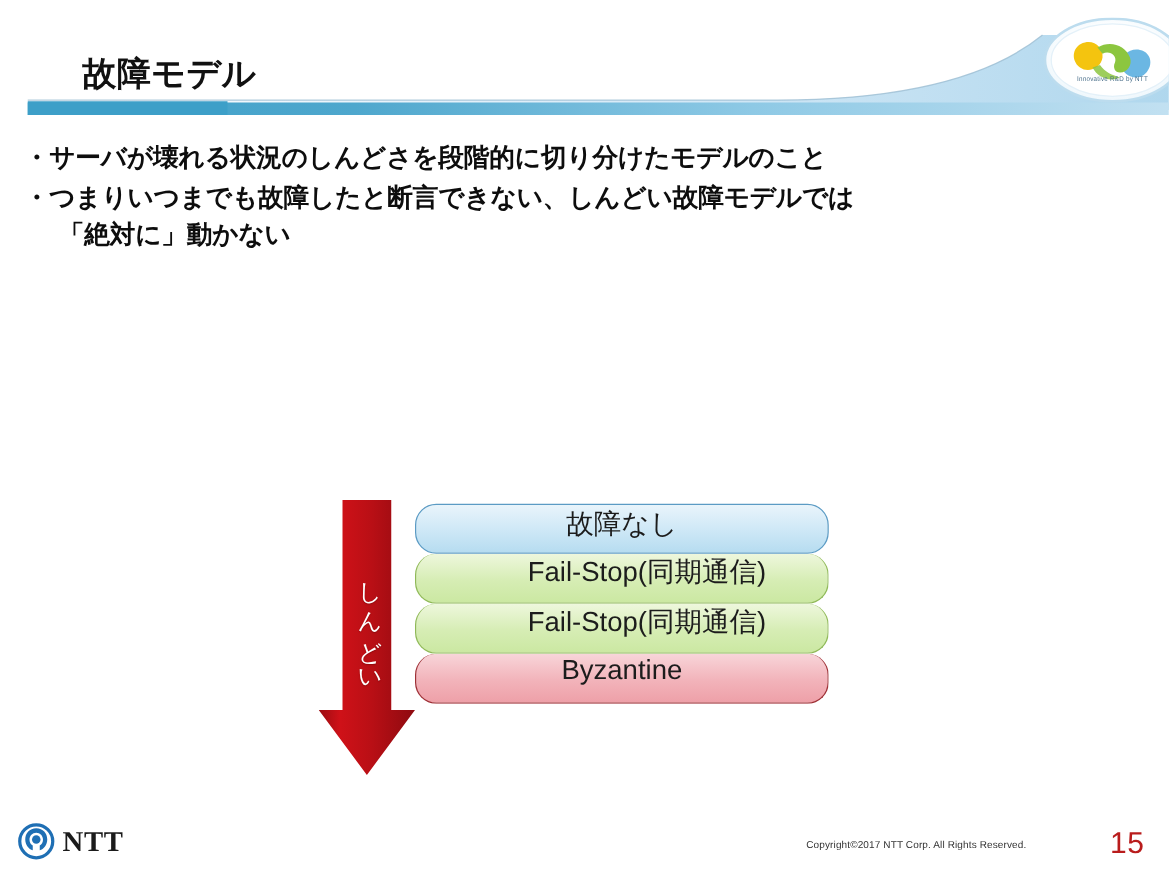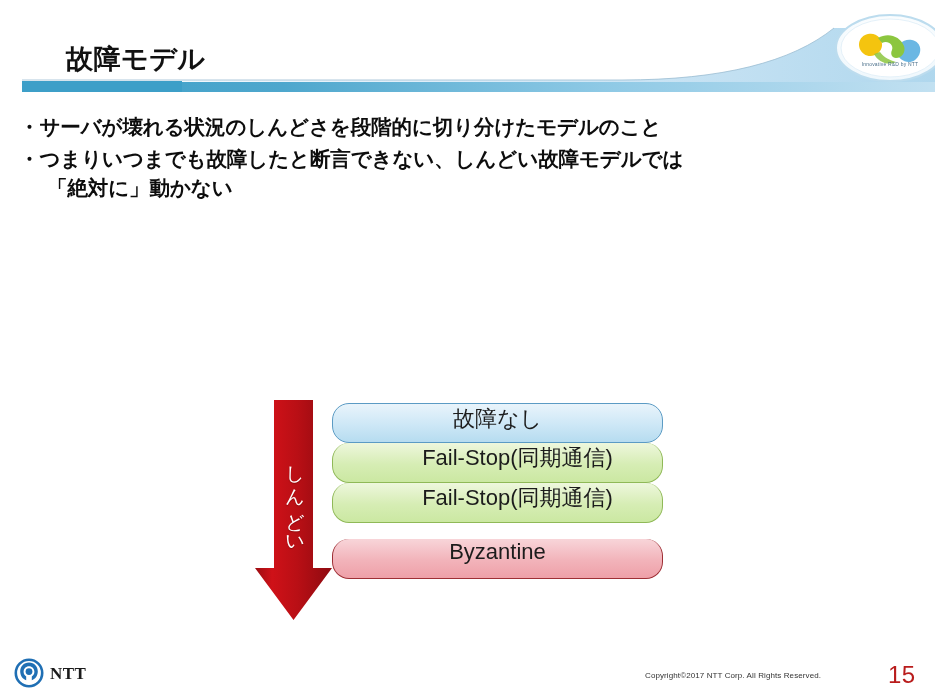--- a/index.html
+++ b/index.html
@@ -162,42 +162,41 @@
   }
   .row-orange {
     background: linear-gradient(to bottom, #fdf1cf 0%, #fbe1a2 55%, #f9d889 100%);
     border: 1px solid #d8a93a;
     border-top: none;
   }
   .row-red {
     background: linear-gradient(to bottom, #f8d5d9 0%, #f2b3ba 55%, #eea0a8 100%);
     border: 1px solid #9e2f35;
     border-top: none;
-    margin-top: 16px;
   }
 
   
   .footer {
     position: absolute;
     left: 0;
     top: 648px;
     width: 935px;
     height: 50px;
   }
   .ntt-logo {
     position: absolute;
     left: 14px;
     top: 10px;
     display: flex;
     align-items: center;
     gap: 6px;
   }
   .ntt-wordmark {
     font-family: "Liberation Serif", "DejaVu Serif", serif;
-    font-size: 17px;
+    font-size: 23px;
     font-weight: bold;
     color: #1b1b1b;
     letter-spacing: 0.5px;
     line-height: 1;
   }
   .copyright {
     position: absolute;
     left: 645px;
     top: 23px;
     font-size: 8px;

